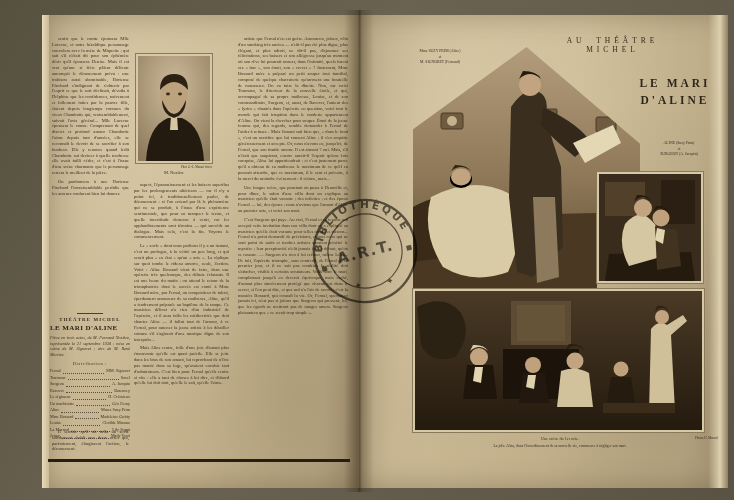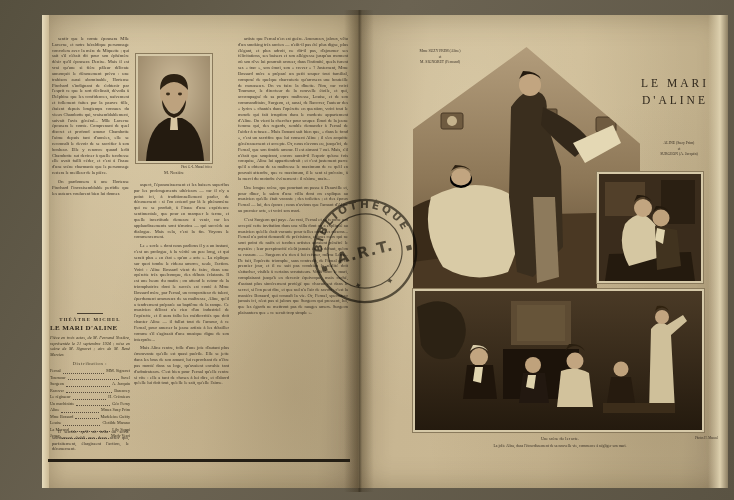--- a/index.html
+++ b/index.html
@@ -151,20 +151,21 @@
         </div>
     </div>
   </div>
 
   <div class="abs body-text" style="left:52px;top:429px;width:77px;height:25px;">
     <p>Il semble qu'il ait fallu un socle solidement établi aux deux actes qui, parfaitement, élargissent l'action, le dénouement.</p>
   </div>
 
   <div class="abs rule" style="left:48px;top:459px;width:302px;height:3px;"></div>
 
+  <div class="abs" style="left:540px;top:36px;width:145px;text-align:center;font-size:7.5px;letter-spacing:4px;word-spacing:5px;color:#342c20;">AU THÉÂTRE MICHEL</div>
 
   <div class="abs photo" style="left:413px;top:47px;width:227px;height:242px;
        clip-path:polygon(50% 0%,100% 40%,100% 52%,81% 55%,81% 100%,0% 100%,0% 34%);">
     <svg width="227" height="242" viewBox="0 0 227 242">
       <defs>
         <linearGradient id="hg" x1="0" y1="0" x2="0" y2="1">
           <stop offset="0%" stop-color="#b29c7b"></stop>
             <stop offset="55%" stop-color="#8d7757"></stop>
             <stop offset="100%" stop-color="#5d4a33"></stop>
         </linearGradient>
@@ -188,21 +189,21 @@
       <path d="M120,150 L142,150 L146,230 L124,236 Z" fill="#8d7a5c"></path>
     </svg>
   </div>
 
   <div class="abs caption" style="left:409px;top:49px;width:62px;text-align:center;font-size:3.8px;line-height:1.5;">
     <div>Mme SUZY PRIM (Aline)</div>
     <div>et</div>
     <div>M. SIGNORET (Fernand)</div>
   </div>
 
-  <div class="abs" style="left:633px;top:75px;width:84px;text-align:center;font-size:11.5px;letter-spacing:3px;line-height:1.5;color:#2f271c;">
+  <div class="abs" style="left:633px;top:75px;width:84px;text-align:center;font-size:11.5px;letter-spacing:3px;line-height:1.5;color:#2f271c;font-weight:bold;">
     <div>LE MARI</div>
     <div>D'ALINE</div>
   </div>
 
   <div class="abs caption" style="left:648px;top:141px;width:62px;text-align:center;font-size:3.8px;line-height:1.5;">
     <div>ALINE (Suzy Prim)</div>
     <div>et</div>
     <div>SURGEON (A. Jacquin)</div>
   </div>
 

